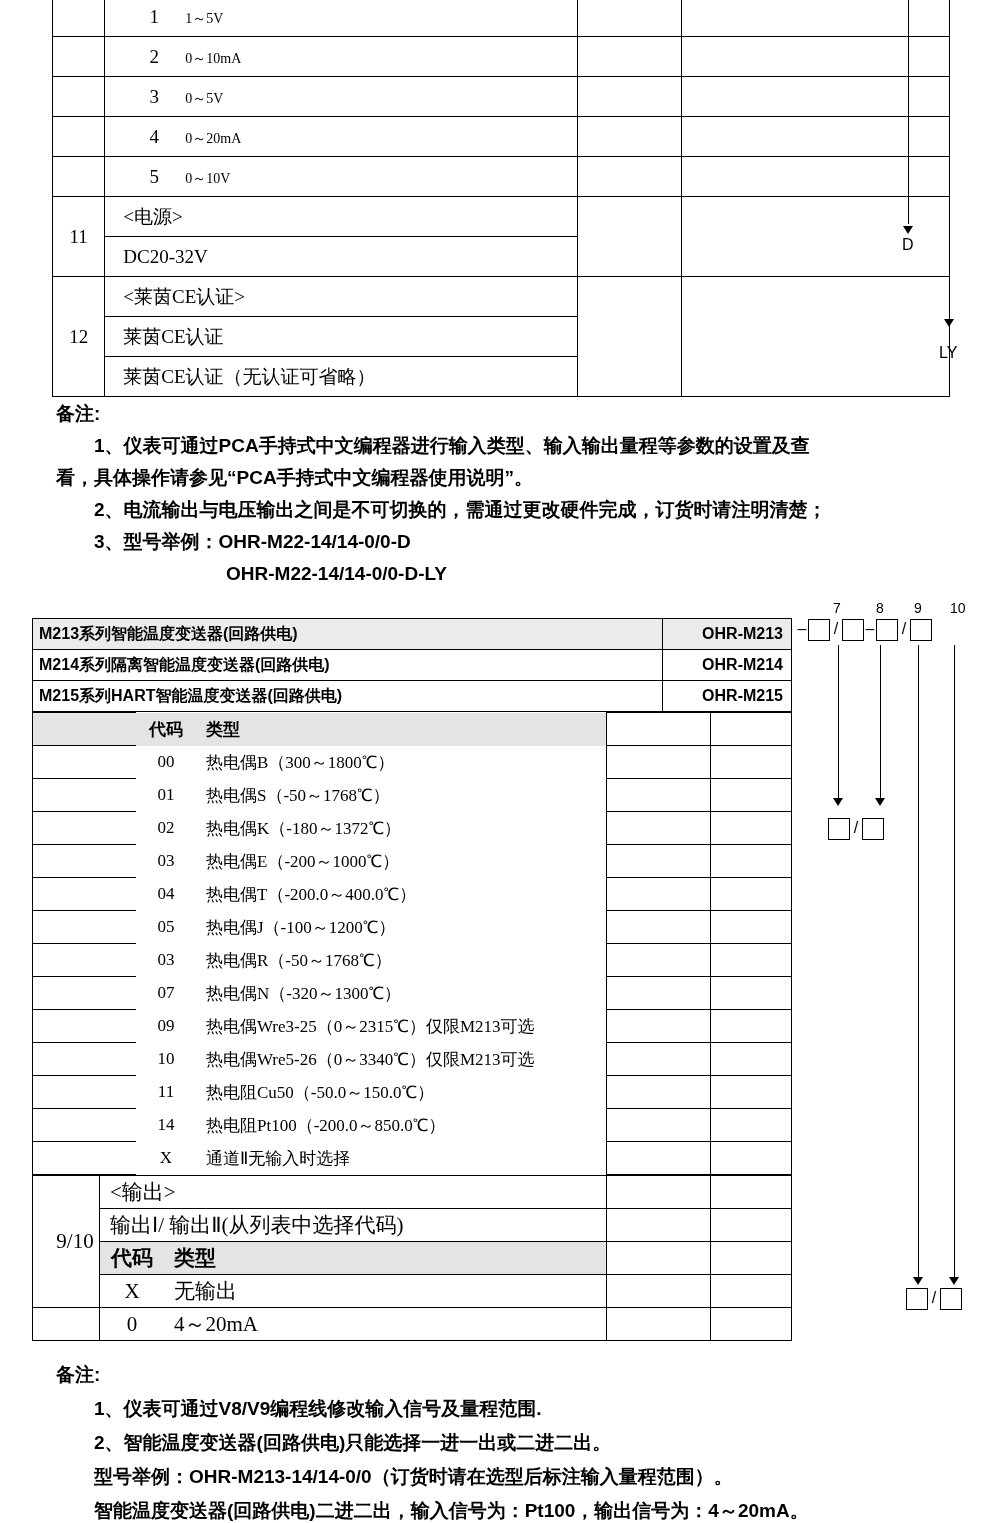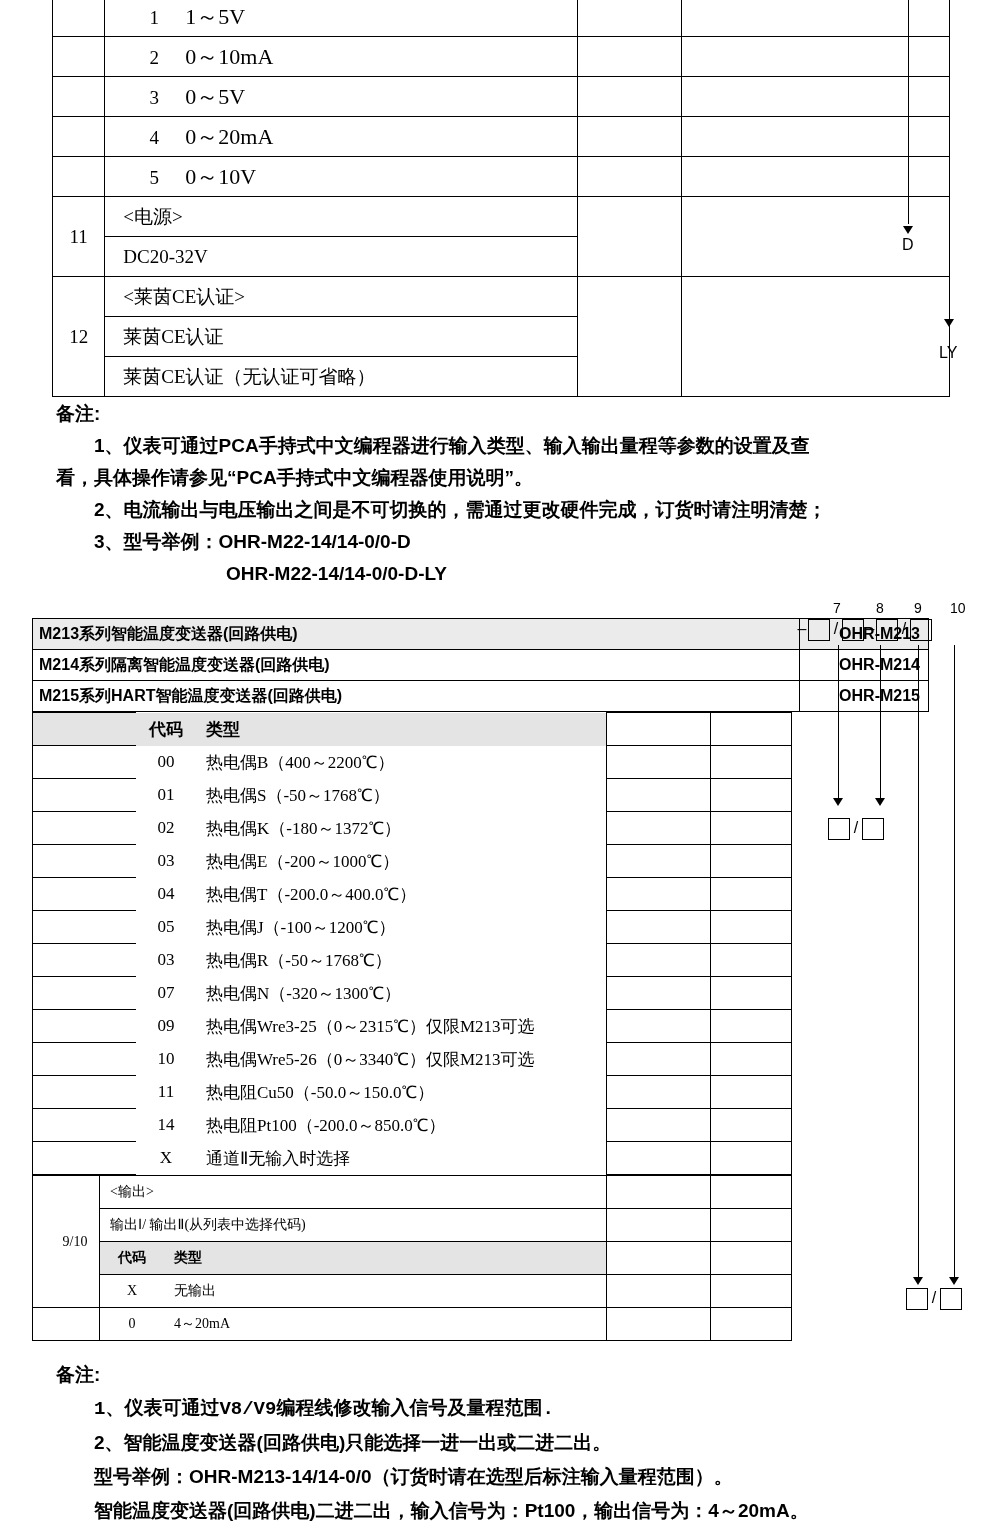--- a/index.html
+++ b/index.html
@@ -40,21 +40,21 @@
     width: 898px;
   }
   .top-table td {
     height: 39px;
   }
   .col-code   { width: 50px;  text-align: center; font-size: 19px; }
   .col-desc   { width: 442px; padding-left: 18px; font-size: 19px; }
   .col-blank1 { width: 100px; }
   .col-blank2 { width: 260px; }
   .sub-num    { display: inline-block; width: 62px; text-align: center; font-size: 19px;}
-  .sub-val    { font-size: 22px; }
+  .sub-val    { font-size: 14px; }
 
   
   .arrow-line {
     position: absolute;
     background: #000;
     width: 1px;
   }
   .arrow-head {
     position: absolute;
     width: 0; height: 0;
@@ -96,21 +96,21 @@
   .notes2 .ln { white-space: nowrap; }
 
   
   .bottom-wrap {
     position: absolute;
     left: 32px;
     top: 618px;
     width: 930px;
   }
   .model-table {
-    width: 897px;
+    width: 760px;
     border-collapse: collapse;
   }
   .model-table td {
     height: 30px;
     font-size: 16px;
     font-family: "Liberation Sans", sans-serif;
     font-weight: bold;
   }
   .mt-name { padding-left: 6px; }
   .mt-code { width: 120px; text-align: right; padding-right: 8px; margin-top: 34px; }
@@ -123,21 +123,21 @@
   .code-table td { height: 32px; font-size: 17px; }
   .ct-pad  { width: 103px; border-right: none; border-left: 1px solid #000; }
   .ct-num  { width: 60px;  text-align: center; border: none; }
   .ct-type { border: none; padding-left: 10px; }
   .ct-right { width: 103px; border-left: 1px solid #000; border-right: 1px solid #000;}
   .ct-right2 { width: 80px; border-right: 1px solid #000;}
 
   .hdr { background: #e4e4e4; font-weight: bold; }
 
   .out-table { width: 760px; border-collapse: collapse; }
-  .out-table td { height: 32px; font-size: 14px; }
+  .out-table td { height: 32px; font-size: 21px; }
   .ot-idx { width: 48px; text-align: center; padding-left: 18px; }
   .ot-txt { padding-left: 10px; }
 
   
   .box {
     display: inline-block;
     width: 20px;
     height: 20px;
     border: 1px solid #000;
     vertical-align: middle;
@@ -274,21 +274,21 @@
         <td class="ct-pad"></td>
         <td class="ct-num hdr">代码</td>
         <td class="ct-type hdr">类型</td>
         <td class="ct-right" style="background:#fff;"></td>
         <td class="ct-right2" style="background:#fff;"></td>
       </tr>
 
       <tr>
         <td class="ct-pad"></td>
         <td class="ct-num">00</td>
-        <td class="ct-type">热电偶B（400～2200℃）</td>
+        <td class="ct-type">热电偶B（300～1800℃）</td>
         <td class="ct-right"></td>
         <td class="ct-right2"></td>
       </tr>
       <tr>
         <td class="ct-pad"></td>
         <td class="ct-num">01</td>
         <td class="ct-type">热电偶S（-50～1768℃）</td>
         <td class="ct-right"></td>
         <td class="ct-right2"></td>
       </tr>
@@ -430,19 +430,19 @@
   <div class="arrow-head" style="left:913px; top:1277px;"></div>
   <div class="arrow-line" style="left:954px; top:645px; height:634px;"></div>
   <div class="arrow-head" style="left:949px; top:1277px;"></div>
 
   <div class="boxrow" style="left:906px; top:1288px;">
     <span class="box"></span><span class="dash">/</span><span class="box"></span>
   </div>
 
   <div class="notes2">
     <div class="ln">备注:</div>
-    <div class="ln" style="padding-left:38px;font-family:Liberation Mono, monospace;">1、仪表可通过V8/V9编程线修改输入信号及量程范围.</div>
+    <div class="ln" style="padding-left:38px;">1、仪表可通过V8/V9编程线修改输入信号及量程范围.</div>
     <div class="ln" style="padding-left:38px;">2、智能温度变送器(回路供电)只能选择一进一出或二进二出。</div>
     <div class="ln" style="padding-left:38px;">型号举例：OHR-M213-14/14-0/0（订货时请在选型后标注输入量程范围）。</div>
     <div class="ln" style="padding-left:38px;">智能温度变送器(回路供电)二进二出，输入信号为：Pt100，输出信号为：4～20mA。</div>
   </div>
 
 </div>
 
 </body></html>

